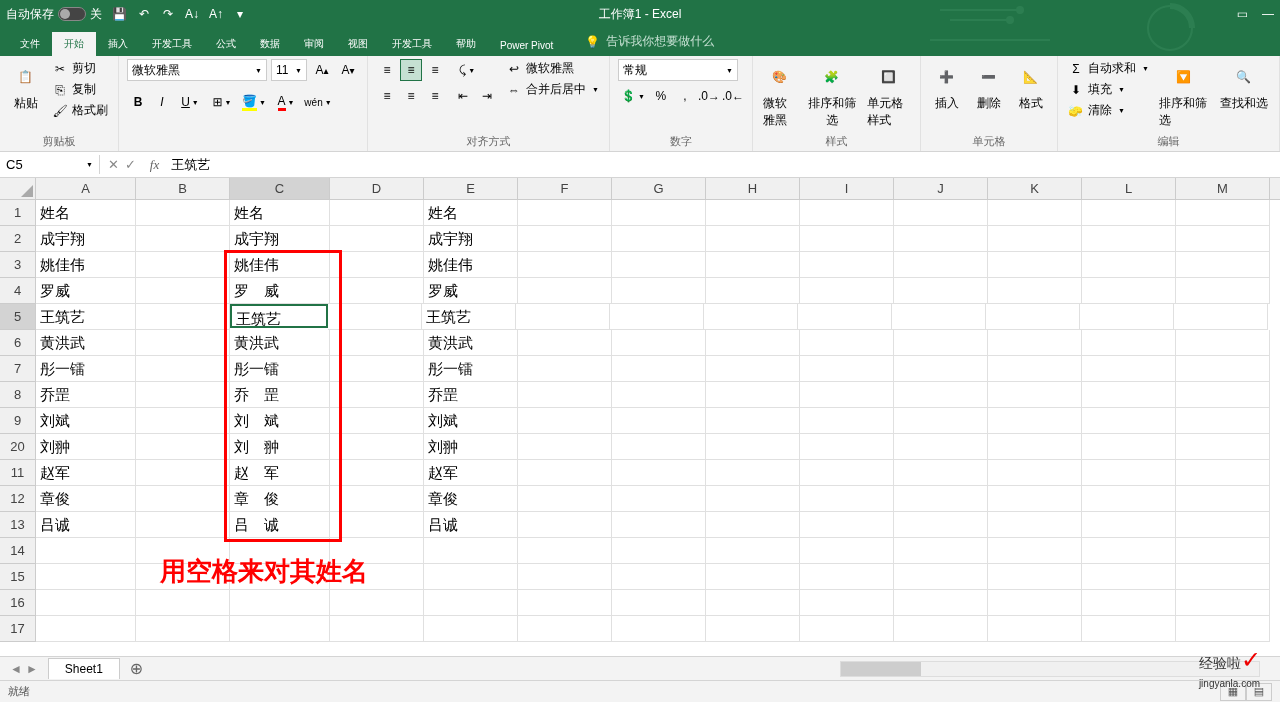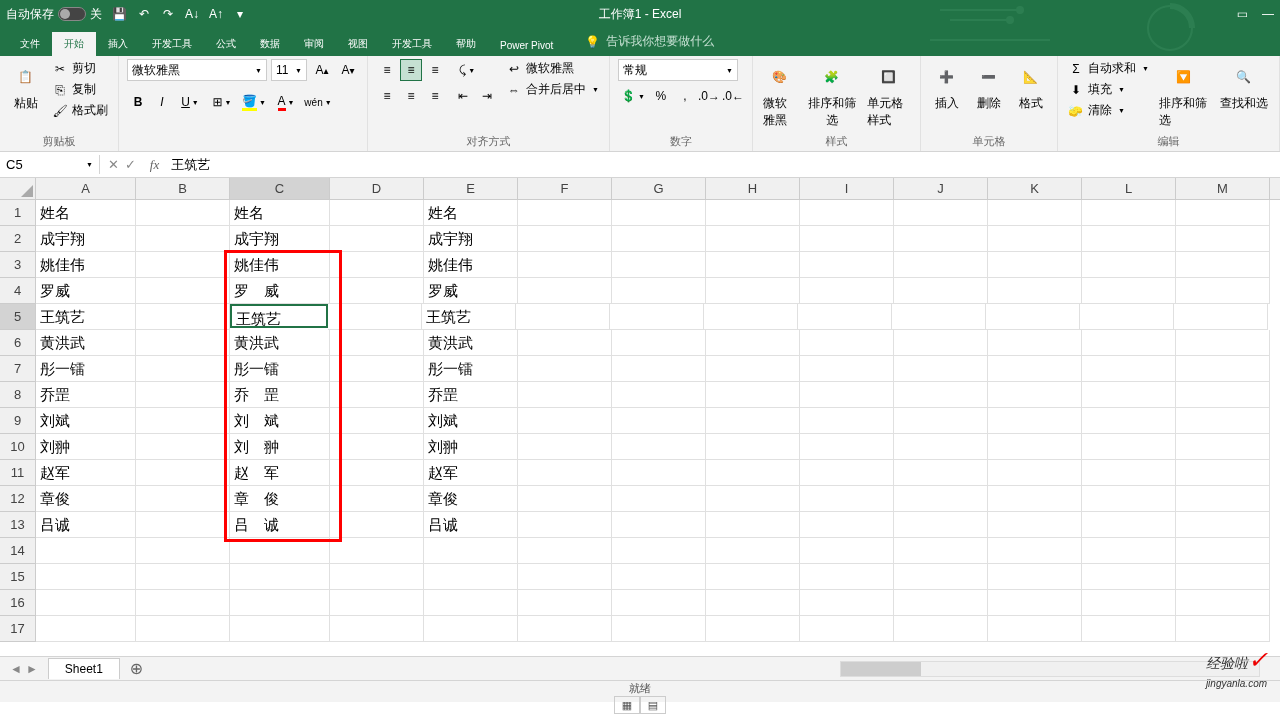--- a/index.html
+++ b/index.html
@@ -63,26 +63,26 @@
 .annotation { position: absolute; color: #ff0000; font-size: 26px; font-weight: bold; z-index: 10; }
 
 .sheet-tabs { display: flex; align-items: center; height: 24px; border-top: 1px solid #d4d4d4; background: #f3f3f3; font-size: 12px; }
 .sheet-nav { padding: 0 10px; color: #888; display: flex; gap: 4px; }
 .sheet-tab { background: #fff; border: 1px solid #ccc; border-bottom: none; padding: 3px 16px; cursor: pointer; }
 .sheet-add { padding: 0 10px; font-size: 16px; color: #666; cursor: pointer; }
 .hscroll { flex: 1; display: flex; justify-content: flex-end; padding-right: 20px; }
 .scroll-track { width: 420px; height: 16px; background: #f0f0f0; border: 1px solid #ddd; position: relative; }
 .scroll-thumb { position: absolute; left: 0; width: 80px; height: 14px; background: #cdcdcd; }
 
-.statusbar { display: flex; align-items: center; height: 22px; background: #f3f3f3; border-top: 1px solid #d4d4d4; font-size: 11px; padding: 0 8px; color: #555; justify-content: space-between; flex-direction: column; }
+.statusbar { display: flex; align-items: center; height: 22px; background: #f3f3f3; border-top: 1px solid #d4d4d4; font-size: 11px; padding: 0 8px; color: #555; justify-content: space-between; }
 .status-right { display: flex; gap: 8px; align-items: center; }
 .view-btns { display: flex; }
 .view-btn { width: 26px; height: 18px; border: 1px solid #ccc; display: flex; align-items: center; justify-content: center; }
 
-.watermark { position: absolute; right: 12px; bottom: 30px; font-size: 14px; font-style: italic; color: #333; z-index: 50; }
+.watermark { position: absolute; right: 19px; bottom: 30px; font-size: 14px; color: #333; z-index: 50; }
 .watermark .check { color: #e00; font-size: 24px; }
 .watermark .sub { font-size: 10px; }
 </style>
 </head>
 <body>
 
 <div class="titlebar">
   <div class="autosave">
     <span>自动保存</span>
     <span class="toggle">
@@ -353,21 +353,21 @@
   <div class="row-headers" id="rowHeaders">
       <div class="row-h">1</div>
       <div class="row-h">2</div>
       <div class="row-h">3</div>
       <div class="row-h">4</div>
       <div class="row-h active">5</div>
       <div class="row-h">6</div>
       <div class="row-h">7</div>
       <div class="row-h">8</div>
       <div class="row-h">9</div>
-      <div class="row-h">10</div>
+      <div class="row-h">20</div>
       <div class="row-h">11</div>
       <div class="row-h">12</div>
       <div class="row-h">13</div>
       <div class="row-h">14</div>
       <div class="row-h">15</div>
       <div class="row-h">16</div>
       <div class="row-h">17</div>
     </div>
   <div class="cells" id="cells">
       <div class="row">
@@ -620,20 +620,21 @@
         <div class="cell" style="width: 94px;"></div>
         <div class="cell" style="width: 94px;"></div>
         <div class="cell" style="width: 94px;"></div>
         <div class="cell" style="width: 94px;"></div>
         <div class="cell" style="width: 94px;"></div>
         <div class="cell" style="width: 94px;"></div>
         <div class="cell" style="width: 94px;"></div>
       </div>
     </div>
   <div class="red-box" id="redBox" style="left: 224px; top: 72px; width: 118px; height: 292px;"></div>
+  <div class="annotation" id="annot" style="left: 160px; top: 376px;">用空格来对其姓名</div>
 </div>
 
 <div class="sheet-tabs">
   <div class="sheet-nav">
       <span>◄</span>
       <span>►</span>
     </div>
   <div class="sheet-tab">Sheet1</div>
   <div class="sheet-add">⊕</div>
   <div class="hscroll">

